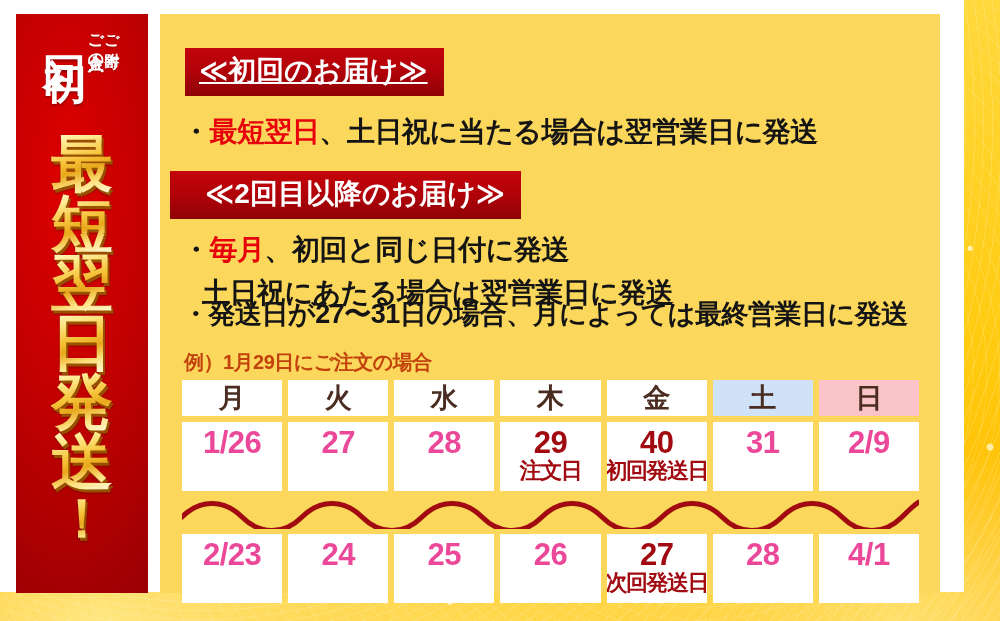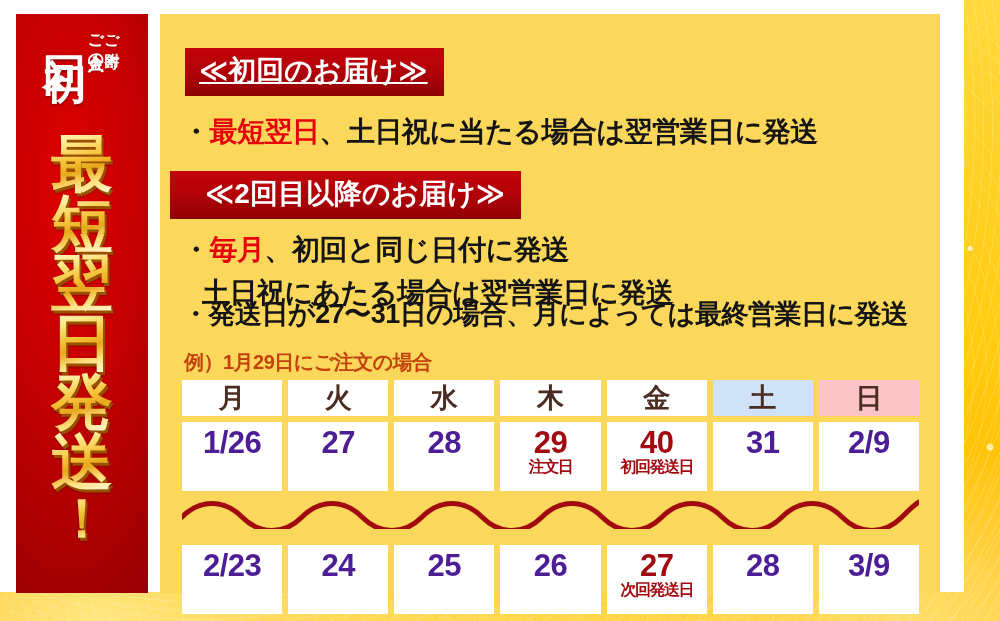--- a/index.html
+++ b/index.html
@@ -210,44 +210,44 @@
     flex-direction: column;
     align-items: center;
     justify-content: flex-start;
     padding-top: 4px;
     overflow: hidden;
   }
   .cal-num {
     font-weight: 900;
     font-size: 31px;
     line-height: 1.08;
-    color: #4c1d95;
+    color: #ec4899;
     letter-spacing: -0.5px;
   }
   .cal-cell.mark .cal-num { color: #A10A10; }
   .cal-note {
     font-weight: 900;
-    font-size: 16px;
+    font-size: 22px;
     line-height: 1.05;
     color: #A10A10;
     letter-spacing: -1.5px;
     white-space: nowrap;
   }
 
   
   #wave-wrap {
     height: 38px;
     display: block;
     margin: 0;
     position: relative;
   }
   #wave-wrap svg { display: block; width: 100%; height: 38px; }
 
   
-  #row2 { margin-top: 16px; }
+  #row2 { margin-top: 5px; }
 </style>
 </head>
 <body>
 
 <div id="banner">
   <div id="grain"></div>
 
   <div id="white-frame"></div>
 
   <div id="red-banner">
@@ -365,20 +365,20 @@
         </div>
         <div class="cal-cell mark">
           <span class="cal-num">27</span>
           <span class="cal-note">次回発送日</span>
         </div>
         <div class="cal-cell">
           <span class="cal-num">28</span>
           <span class="cal-note"></span>
         </div>
         <div class="cal-cell">
-          <span class="cal-num">3/9</span>
+          <span class="cal-num">4/1</span>
           <span class="cal-note"></span>
         </div>
       </div>
 
     </div>
   </div>
 </div>
 
 </body></html>

